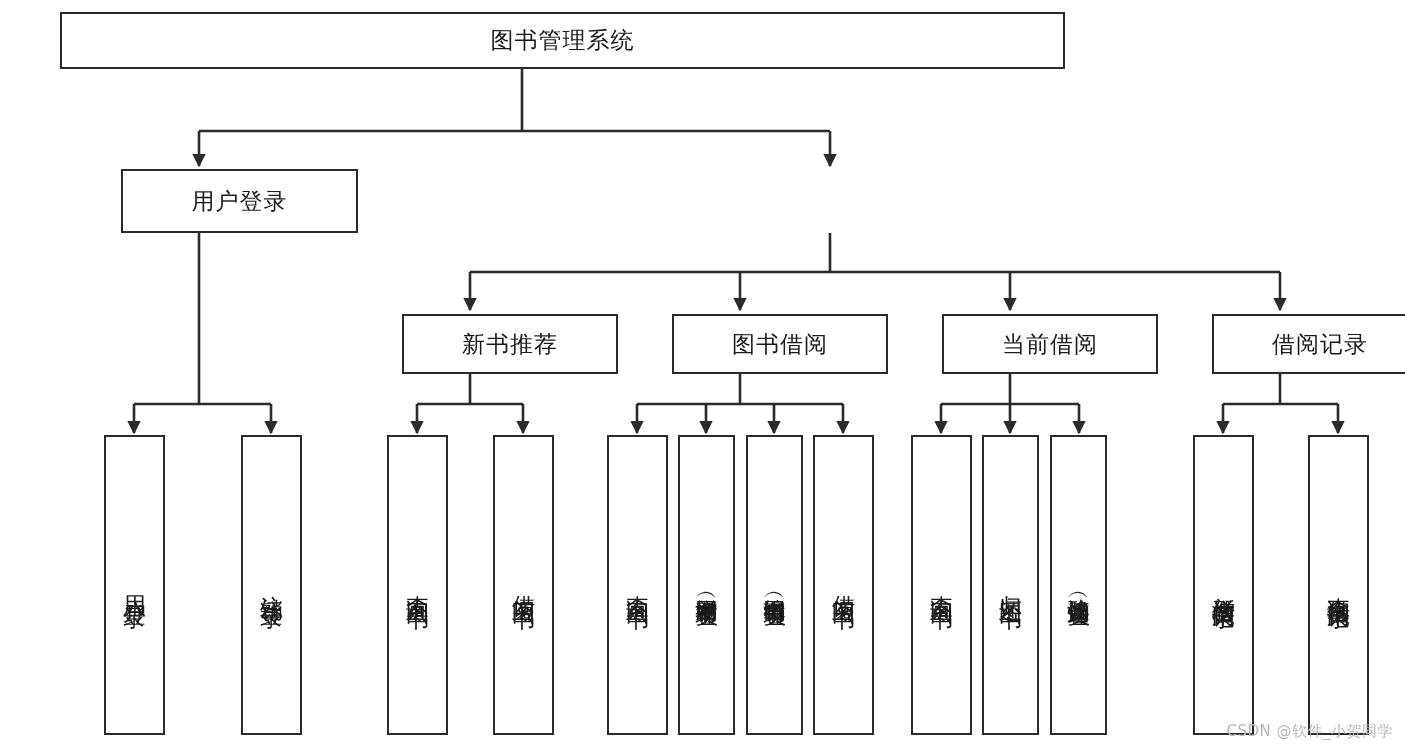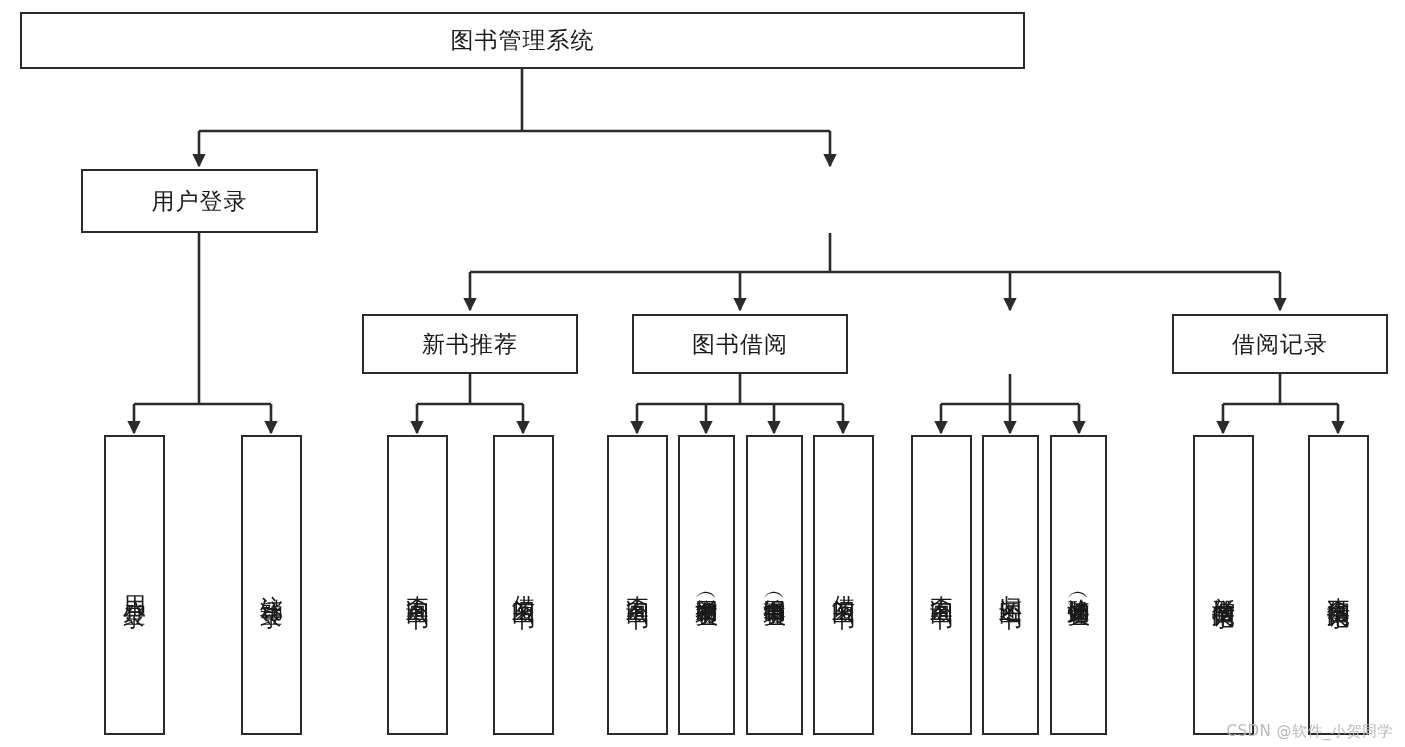--- a/index.html
+++ b/index.html
@@ -25,20 +25,21 @@
     background: #ffffff;
     display: flex;
     align-items: center;
     justify-content: center;
     color: #1a1a1a;
   }
   .node.horiz {
     font-size: 23px;
     letter-spacing: 1px;
     line-height: 1;
+    margin-left: 40px;
   }
   .node.vert {
     writing-mode: vertical-rl;
     text-orientation: upright;
     font-size: 23px;
     letter-spacing: 4px;
     line-height: 1;
     padding: 6px 0;
   }
   .node.vert .vtext {
@@ -127,20 +128,23 @@
   <div class="node horiz" style="left:81px; top:169px; width:237px; height:64px;">
     <span>用户登录</span>
   </div>
 
   <div class="node horiz" style="left:632px; top:314px; width:216px; height:60px;">
     <span>图书借阅</span>
   </div>
   <div class="node horiz" style="left:362px; top:314px; width:216px; height:60px;">
     <span>新书推荐</span>
   </div>
+  <div class="node horiz" style="left:902px; top:314px; width:216px; height:60px;">
+    <span>当前借阅</span>
+  </div>
   <div class="node horiz" style="left:1172px; top:314px; width:216px; height:60px;">
     <span>借阅记录</span>
   </div>
 
   <div class="node vert" style="left:104px; top:435px; width:61px; height:300px;">
     <span class="vtext">用户登录</span>
   </div>
   <div class="node vert" style="left:241px; top:435px; width:61px; height:300px;">
     <span class="vtext">注销登录</span>
   </div>

